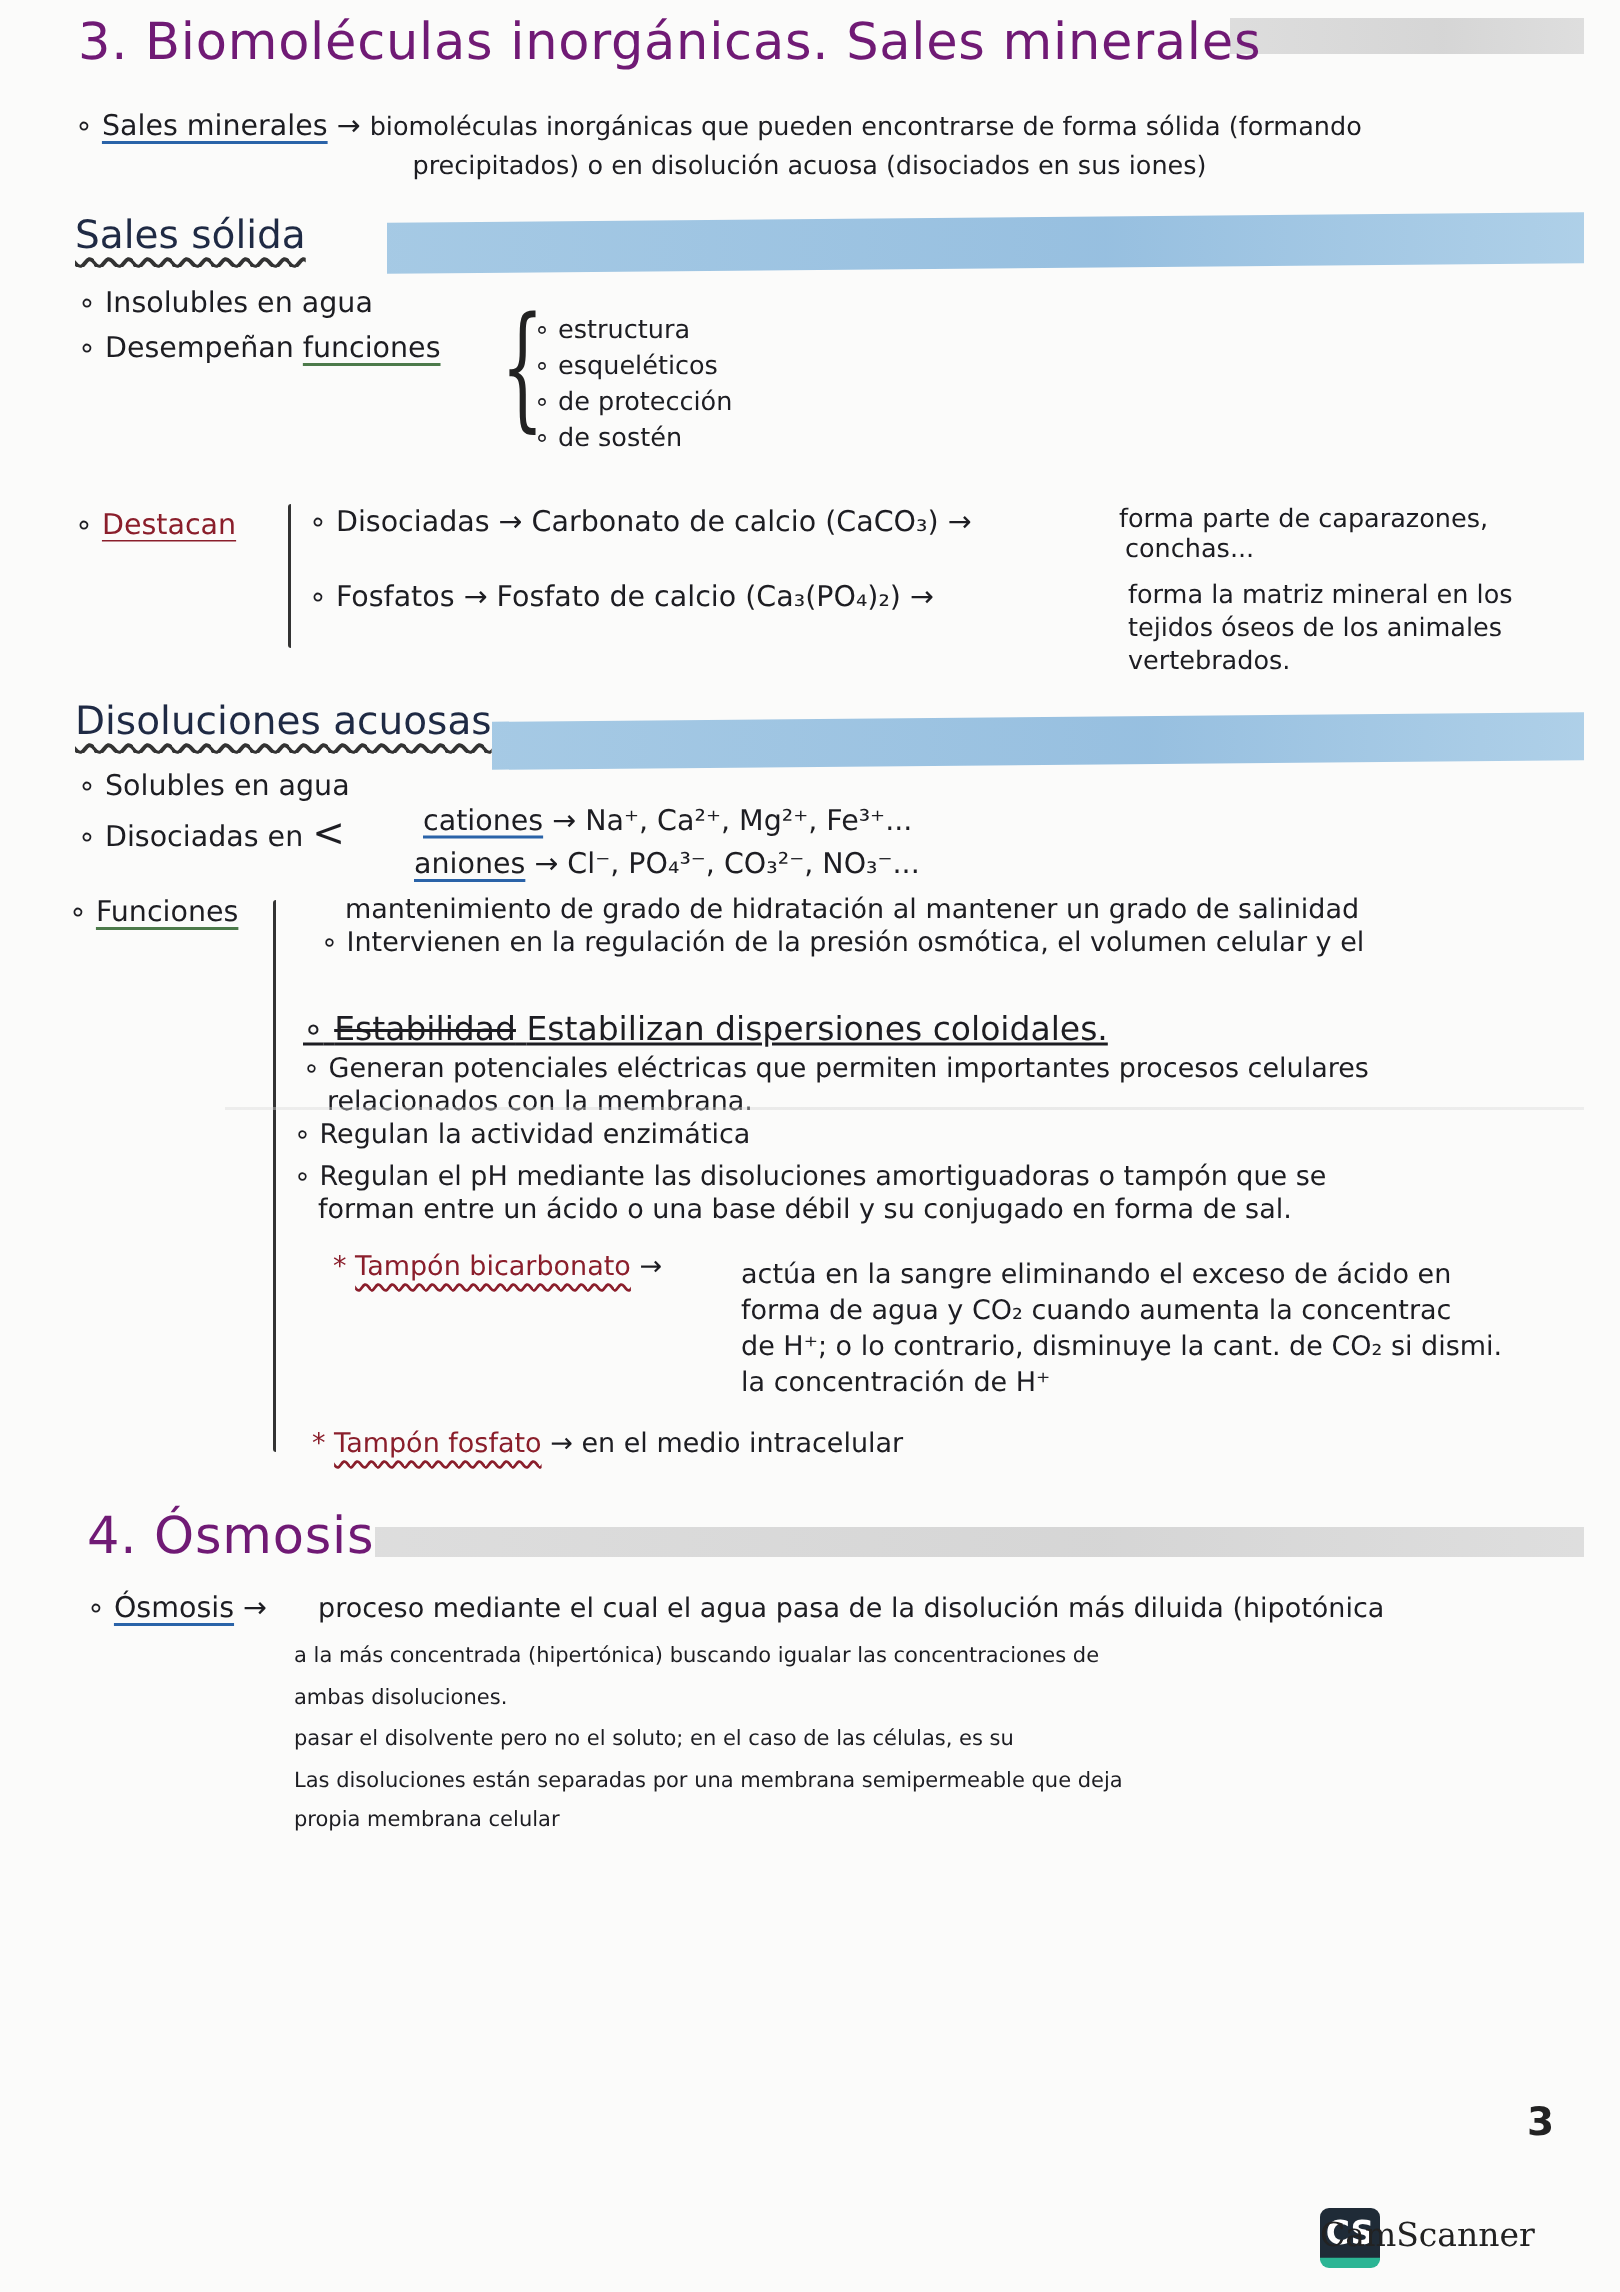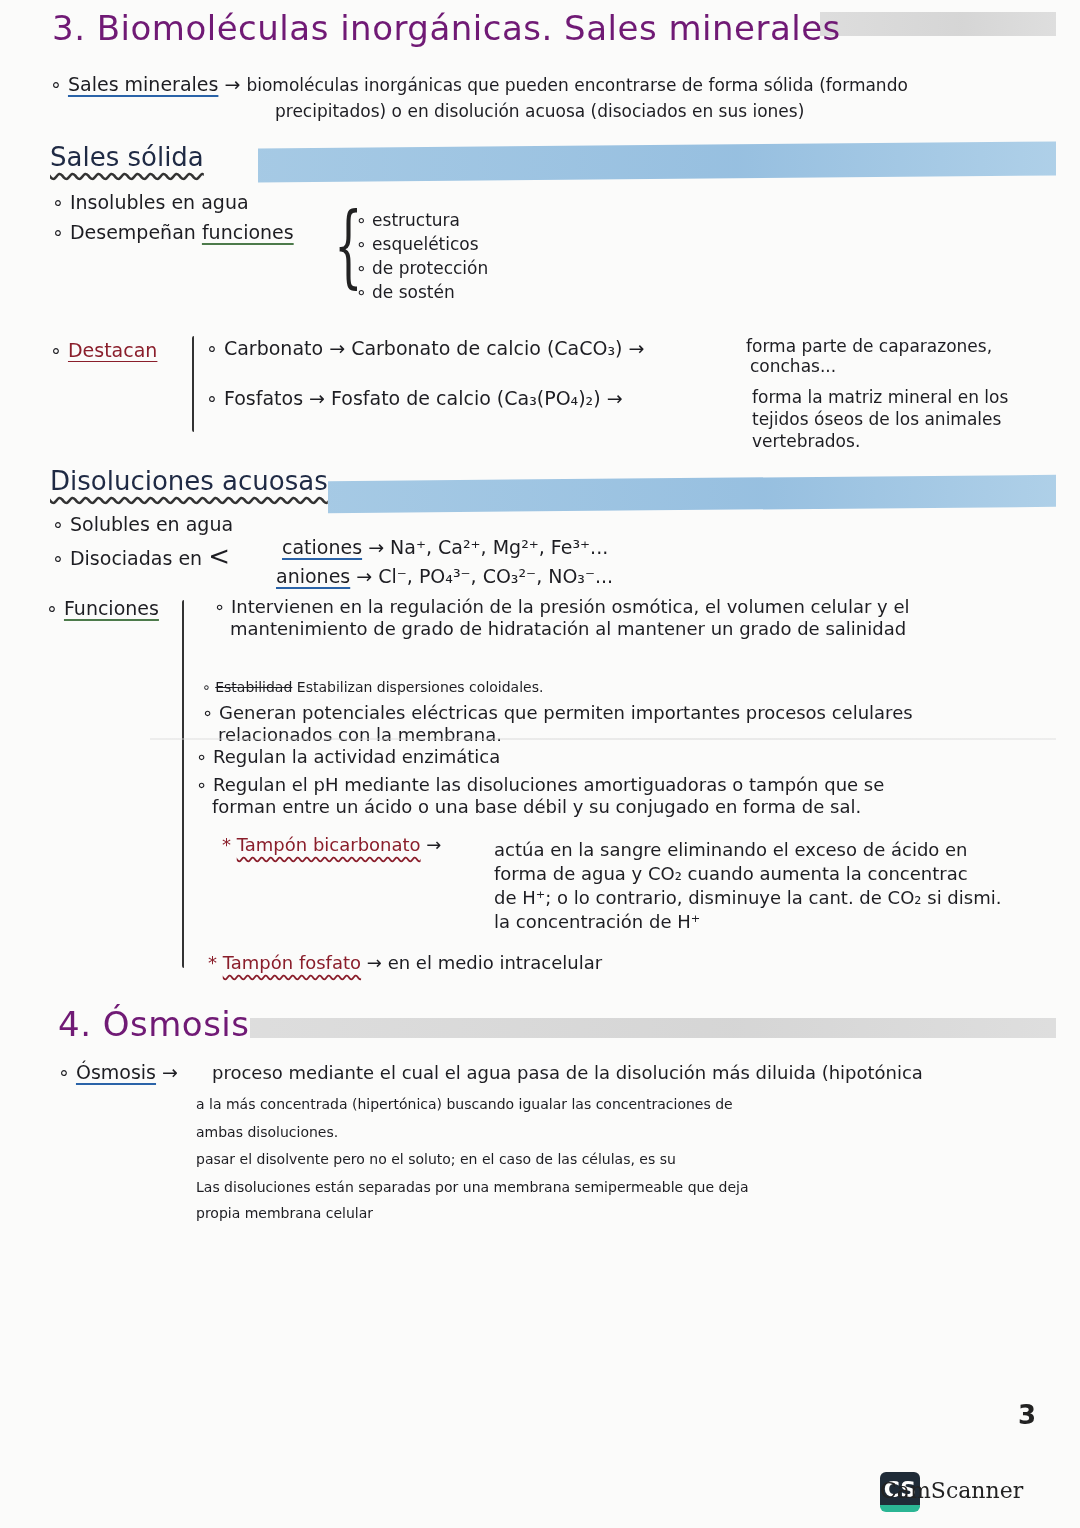--- a/index.html
+++ b/index.html
@@ -60,21 +60,21 @@
 </div>
 
 <div class="abs txt" style="left:50px;top:338px;">
   <span>∘</span>
   <span class="ul-red">Destacan</span>
 </div>
 <div class="abs vline" style="left:192px;top:336px;height:96px;border-radius:8px 0 0 8px;"></div>
 
 <div class="abs txt" style="left:206px;top:336px;">
   <span>∘</span>
-  <span>Carbonato</span>
+  <span>Disociadas</span>
   <span>→</span>
   <span>Carbonato de calcio (CaCO₃)</span>
   <span>→</span>
 </div>
 <div class="abs sm" style="left:746px;top:336px;line-height:20px;">
   <div>forma parte de caparazones,</div>
   <div style="padding-left:4px">conchas...</div>
 </div>
 
 <div class="abs txt" style="left:206px;top:386px;">
@@ -113,24 +113,24 @@
   <span>Cl⁻, PO₄³⁻, CO₃²⁻, NO₃⁻...</span>
 </div>
 
 <div class="abs txt" style="left:46px;top:596px;">
   <span>∘</span>
   <span class="ul-green">Funciones</span>
 </div>
 <div class="abs vline" style="left:182px;top:600px;height:368px;border-radius:8px 0 0 8px;"></div>
 
 <div class="abs sm" style="left:214px;top:596px;line-height:22px;font-size:18px;">
+  <div style="padding-left:16px">mantenimiento de grado de hidratación al mantener un grado de salinidad</div>
   <div><span>∘</span> <span>Intervienen en la regulación de la presión osmótica, el volumen celular y el</span></div>
-  <div style="padding-left:16px">mantenimiento de grado de hidratación al mantener un grado de salinidad</div>
 </div>
-<div class="abs sm" style="left:202px;top:676px;font-size:14px;">
+<div class="abs sm" style="left:202px;top:676px;font-size:22px;text-decoration:underline;">
   <span>∘</span>
   <span class="strike">Estabilidad</span>
   <span>Estabilizan dispersiones coloidales.</span>
 </div>
 <div class="abs sm" style="left:202px;top:702px;line-height:22px;font-size:18px;">
   <div><span>∘</span> <span>Generan potenciales eléctricas que permiten importantes procesos celulares</span></div>
   <div style="padding-left:16px">relacionados con la membrana.</div>
 </div>
 <div class="abs gray-band" style="left:150px;top:738px;width:906px;height:2px;opacity:0.4"></div>
 <div class="abs sm" style="left:196px;top:746px;font-size:18px;">

